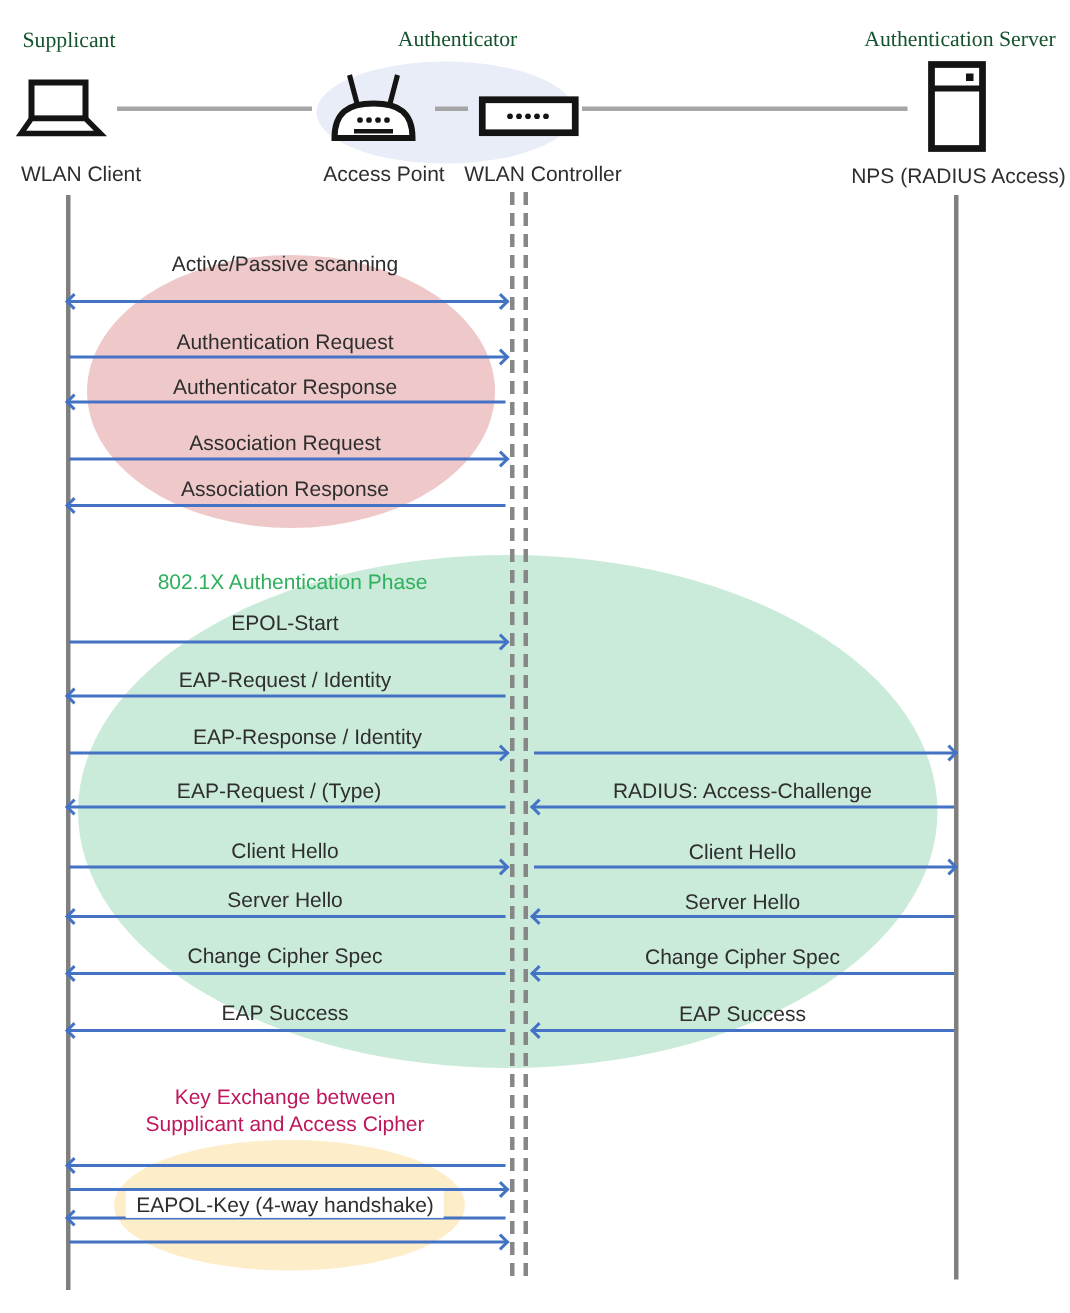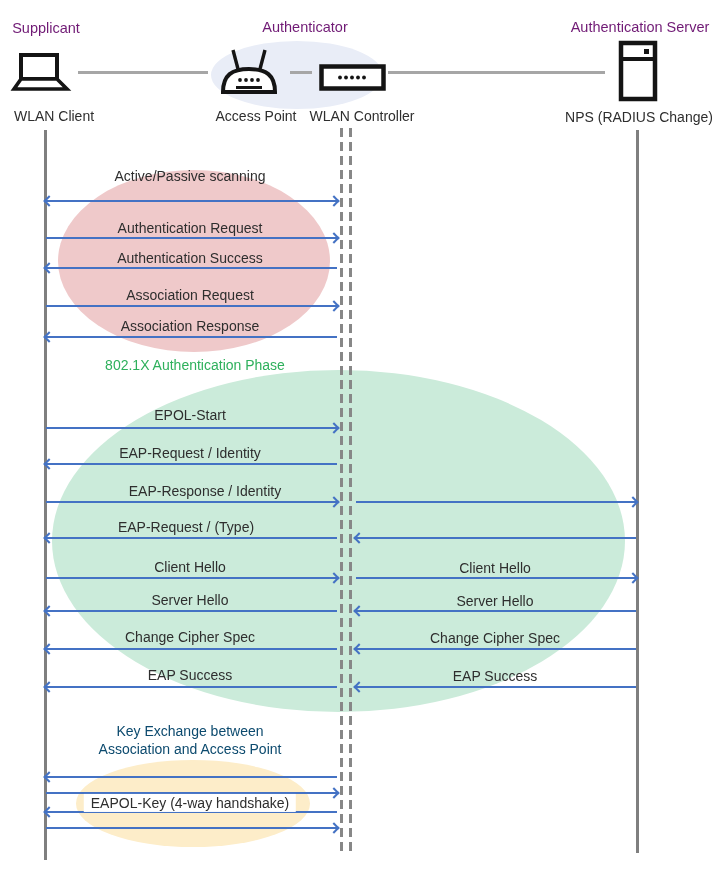--- a/index.html
+++ b/index.html
@@ -3,21 +3,21 @@
 <meta charset="utf-8">
 <style>
   html,body { margin:0; padding:0; background:#ffffff; }
   .stage {
     position:relative; width:713px; height:875px; background:#ffffff;
     font-family:"Liberation Sans","DejaVu Sans",sans-serif; overflow:hidden;
   }
   
   .lbl { position:absolute; transform:translate(-50%,-50%); white-space:nowrap;
          font-size:14px; color:#2e2e2e; z-index:4; line-height:1.15; }
-  .role { font-size:14.5px; color:#701a75; }
+  .role { font-size:14.5px; color:#14532d;font-family:Liberation Serif, serif; }
   
   .el { position:absolute; border-radius:50%; z-index:1; }
   #el-auth-hdr { left:211px; top:41px;  width:172px; height:68px;  background:#E9EDF7; z-index:0; }
   #el-phase1   { left:58px;  top:170px; width:272px; height:182px; background:#EFC9CA; }
   #el-phase2   { left:52px;  top:370px; width:573px; height:342px; background:#CBEBDA; }
   #el-phase3   { left:76px;  top:760px; width:234px; height:87px;  background:#FDEDC9; }
   
   .ll  { position:absolute; width:3px; background:#7F7F7F; z-index:2; }
   #ll-left  { left:44px;  top:130px; height:730px; }
   #ll-right { left:636px; top:130px; height:723px; }
@@ -31,21 +31,21 @@
   .ar.ls { left:46px;  width:291px; }
   .ar.rs { left:356px; width:280px; }
   .h  { position:absolute; width:8px; height:8px; top:50%; box-sizing:border-box; }
   .h.r { right:-1px; border-top:2.4px solid #4472C4; border-right:2.4px solid #4472C4;
          transform:translateY(-50%) rotate(45deg); }
   .h.l { left:-1px;  border-top:2.4px solid #4472C4; border-left:2.4px solid #4472C4;
          transform:translateY(-50%) rotate(-45deg); }
   
   .t1 { color:#C00000; }
   .t2 { color:#2EB05C; }
-  .t3 { color:#0c4a6e; }
+  .t3 { color:#be185d; }
   .whitebg { background:#ffffff; padding:1px 7px; }
   .icon { position:absolute; z-index:2; }
 </style>
 </head>
 <body>
 
 <div class="stage">
 
   <div class="lbl role" style="left:46px;top:28px">Supplicant</div>
   <div class="lbl role" style="left:305px;top:27px">Authenticator</div>
@@ -81,47 +81,47 @@
   </svg>
   <svg class="icon" style="left:618px;top:40px" width="40" height="62" viewBox="0 0 40 62">
     <rect x="3" y="3" width="34" height="56" fill="#fff" stroke="#141414" stroke-width="4.5"></rect>
     <line x1="3" y1="19" x2="37" y2="19" stroke="#141414" stroke-width="4"></line>
     <rect x="26" y="9" width="5" height="5" fill="#141414"></rect>
   </svg>
 
   <div class="lbl" style="left:54px;top:116px">WLAN Client</div>
   <div class="lbl" style="left:256px;top:116px">Access Point</div>
   <div class="lbl" style="left:362px;top:116px">WLAN Controller</div>
-  <div class="lbl" style="left:639px;top:117px">NPS (RADIUS Change)</div>
+  <div class="lbl" style="left:639px;top:117px">NPS (RADIUS Access)</div>
 
   <div class="ll" id="ll-left"></div>
   <div class="lld" id="lld-1"></div>
   <div class="lld" id="lld-2"></div>
   <div class="ll" id="ll-right"></div>
 
   <div class="el" id="el-phase1"></div>
   <div class="el" id="el-phase2"></div>
   <div class="el" id="el-phase3"></div>
 
-  <div class="lbl t2" style="left:195px;top:365px">802.1X Authentication Phase</div>
+  <div class="lbl t2" style="left:195px;top:388px">802.1X Authentication Phase</div>
   <div class="lbl t3" style="left:190px;top:731px">Key Exchange between</div>
-  <div class="lbl t3" style="left:190px;top:749px">Association and Access Point</div>
+  <div class="lbl t3" style="left:190px;top:749px">Supplicant and Access Cipher</div>
 
   <div class="lbl" style="left:190px;top:176px">Active/Passive scanning</div>
   <div class="ar ls" style="top:200px">
       <i class="h l"></i>
       <i class="h r"></i>
     </div>
 
   <div class="lbl" style="left:190px;top:228px">Authentication Request</div>
   <div class="ar ls" style="top:237px">
       <i class="h r"></i>
     </div>
 
-  <div class="lbl" style="left:190px;top:258px">Authentication Success</div>
+  <div class="lbl" style="left:190px;top:258px">Authenticator Response</div>
   <div class="ar ls" style="top:267px">
       <i class="h l"></i>
     </div>
 
   <div class="lbl" style="left:190px;top:295px">Association Request</div>
   <div class="ar ls" style="top:305px">
       <i class="h r"></i>
     </div>
 
   <div class="lbl" style="left:190px;top:326px">Association Response</div>
@@ -144,20 +144,21 @@
       <i class="h r"></i>
     </div>
   <div class="ar rs" style="top:501px">
       <i class="h r"></i>
     </div>
 
   <div class="lbl" style="left:186px;top:527px">EAP-Request / (Type)</div>
   <div class="ar ls" style="top:537px">
       <i class="h l"></i>
     </div>
+  <div class="lbl" style="left:495px;top:527px">RADIUS: Access-Challenge</div>
   <div class="ar rs" style="top:537px">
       <i class="h l"></i>
     </div>
 
   <div class="lbl" style="left:190px;top:567px">Client Hello</div>
   <div class="ar ls" style="top:577px">
       <i class="h r"></i>
     </div>
   <div class="lbl" style="left:495px;top:568px">Client Hello</div>
   <div class="ar rs" style="top:577px">

